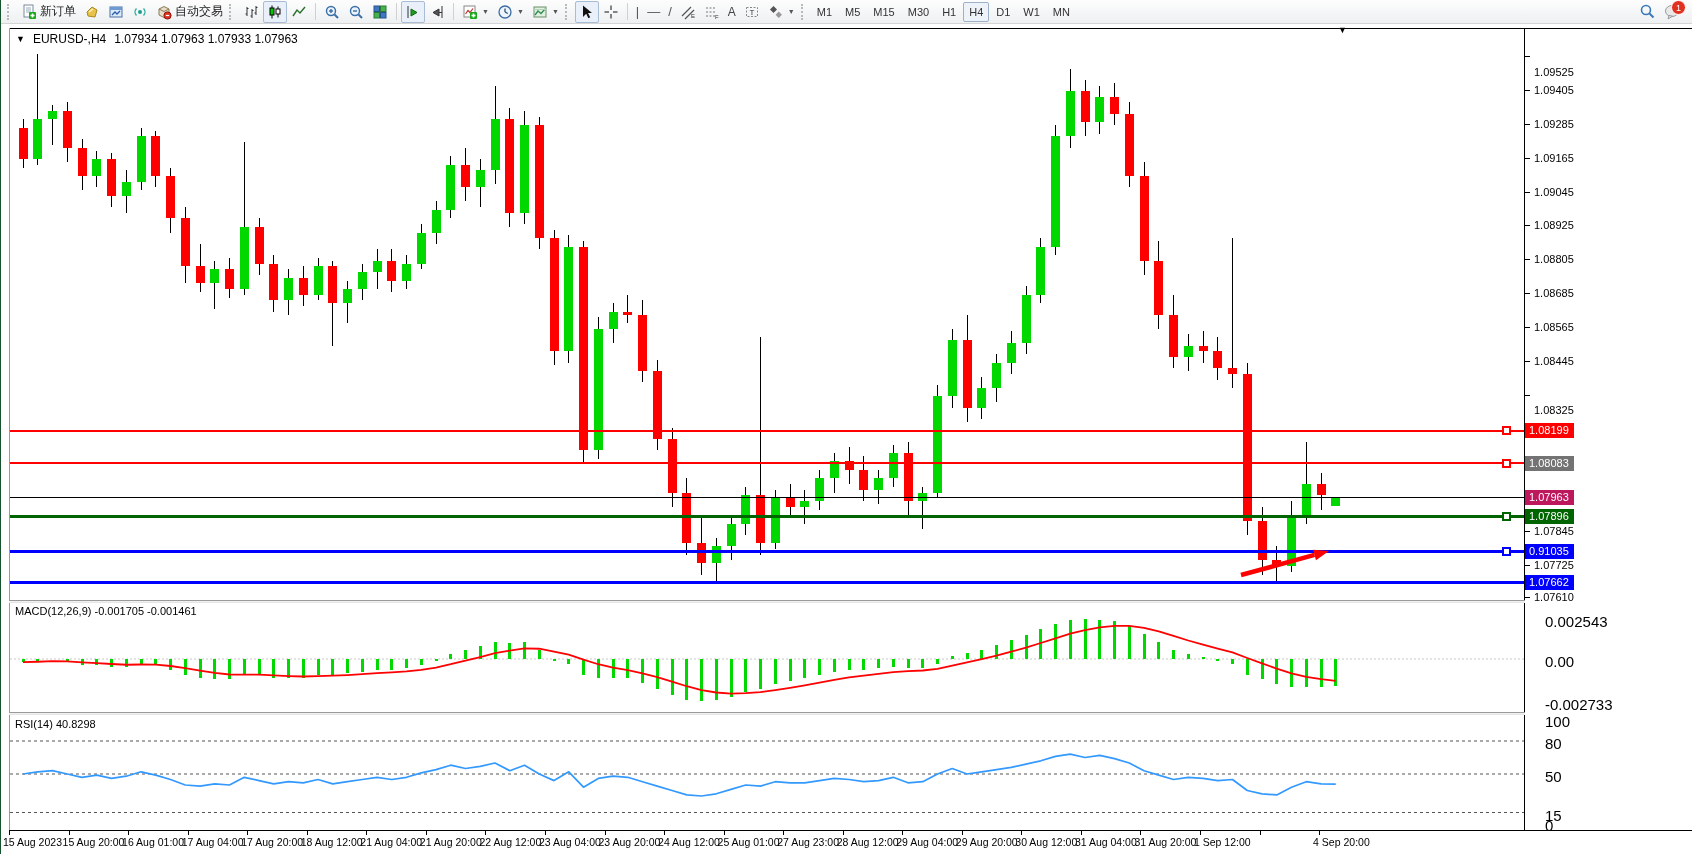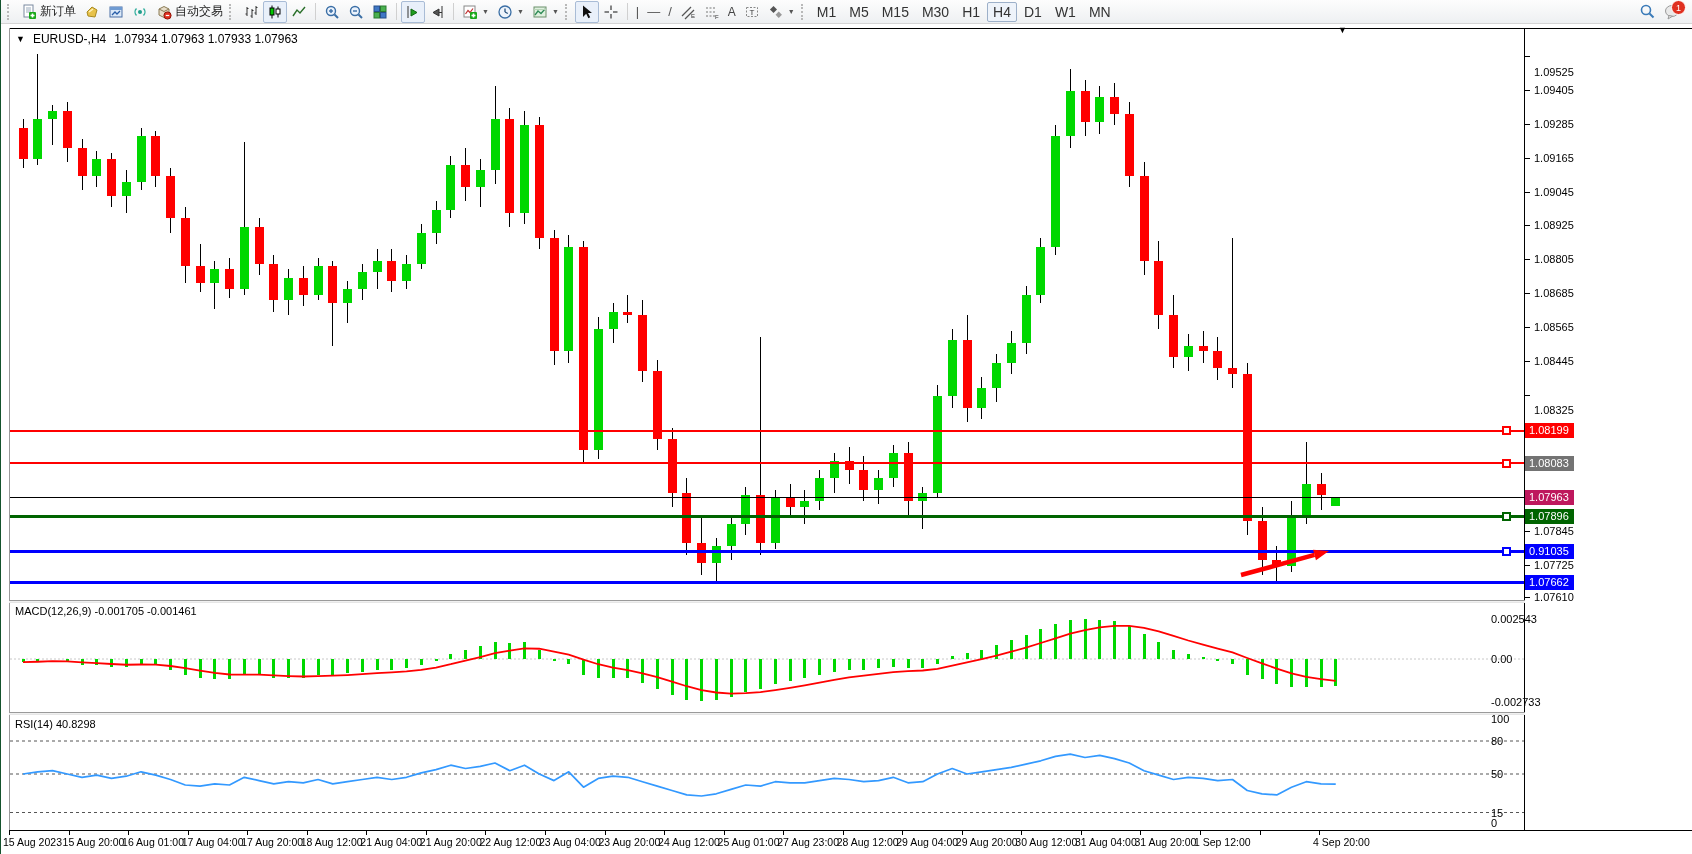--- a/index.html
+++ b/index.html
@@ -8,38 +8,38 @@
        border-left:1px solid #14532d;box-sizing:border-box;padding-left:22px;}
   
   .toolbar{position:absolute;left:0;top:0;width:100%;height:24px;
            background:linear-gradient(#fdfdfd,#eef0f2);border-bottom:1px solid #d5d5d5;
            display:flex;align-items:center;padding:0 4px;box-sizing:border-box;}
   .tbtn{display:inline-flex;align-items:center;gap:3px;height:20px;padding:0 3px;
         border:1px solid transparent;border-radius:2px;font-size:12px;color:#222;flex:0 0 auto;}
   .tbtn.pressed{background:#e9f0fa;border-color:#a9bcd6;}
   .grip{width:4px;height:16px;border-left:2px dotted #b9b9b9;margin:0 4px 0 2px;flex:0 0 auto;}
   .tsep{width:1px;height:17px;background:#d0d0d0;margin:0 4px;flex:0 0 auto;}
-  .tf{font-size:14px;color:#333;padding:0 5px;height:18px;display:inline-flex;align-items:center;
+  .tf{font-size:11px;color:#333;padding:0 5px;height:18px;display:inline-flex;align-items:center;
       border:1px solid transparent;border-radius:2px;}
   .tf.pressed{border-color:#9db0c9;background:#eef3fa;}
   .caret{font-size:7px;color:#555;margin-left:1px;}
   .glyph{font-size:13px;color:#555;line-height:1;}
   .right-box{margin-left:auto;display:flex;align-items:center;gap:8px;padding-right:6px;}
   
   .hline-abs{position:absolute;background:#000;}
   .hsep{position:absolute;left:8px;width:1516px;height:1px;background:#f0f0f0;
         border-top:1px solid #9a9a9a;border-bottom:1px solid #e6e6e6;}
   .chart-title{position:absolute;left:15px;top:32px;font-size:12px;color:#000;
                display:flex;gap:8px;align-items:center;}
   .pane-label{position:absolute;left:14px;font-size:11px;color:#000;}
   .scale-label{position:absolute;left:1533px;font-size:11px;color:#000;white-space:nowrap;}
   .scale-tick{position:absolute;left:1524px;width:5px;height:1px;background:#000;}
   .level-badge{position:absolute;left:1524px;font-size:11px;line-height:13px;color:#fff;
                padding:1px 5px 1px 4px;white-space:nowrap;}
-  .ind-scale{position:absolute;left:1490px;font-size:11px;color:#000;white-space:nowrap;}
+  .ind-scale{position:absolute;left:1544px;font-size:15px;color:#000;white-space:nowrap;}
   .axis-date{position:absolute;top:836px;font-size:10.5px;color:#000;white-space:nowrap;}
   .axis-tick{position:absolute;top:831px;width:1px;height:4px;background:#000;}
   svg{display:block;}
   .tri-marker{position:absolute;font-size:9px;color:#000;}
 </style>
 </head>
 <body>
 
 <div class="app">
 

